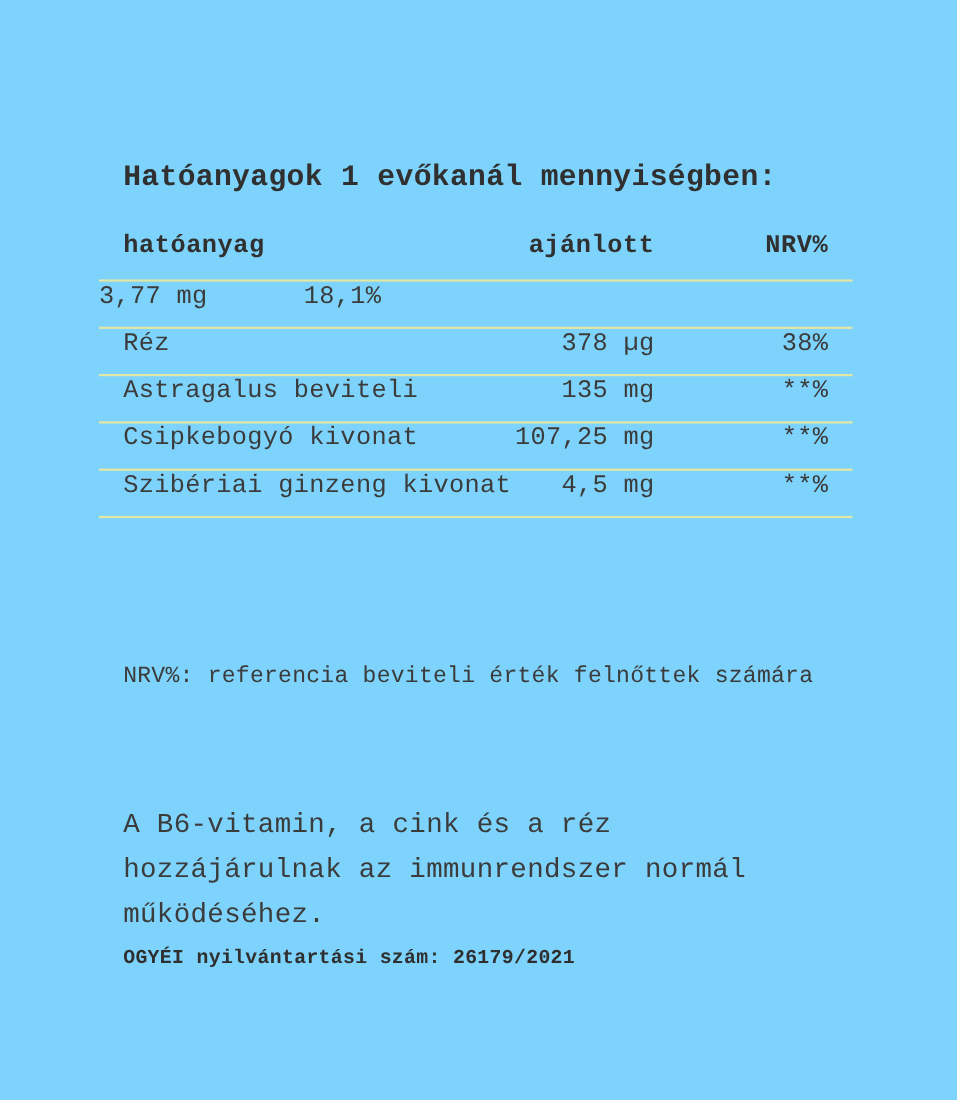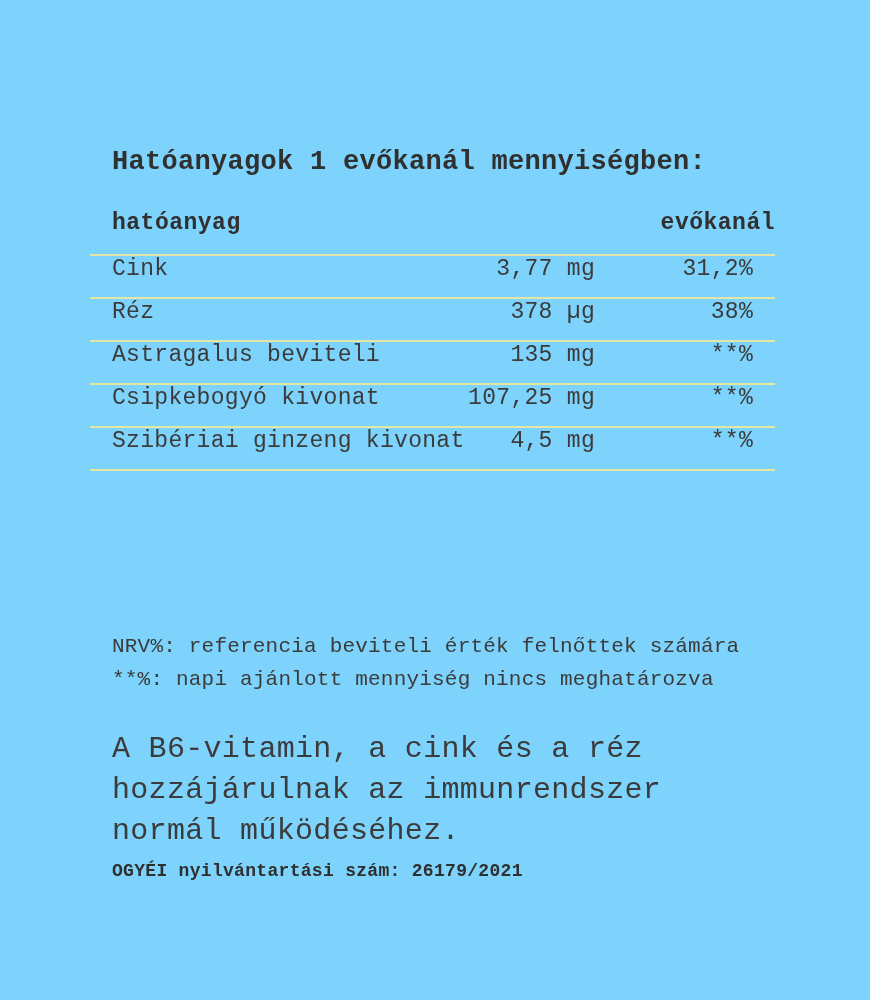--- a/index.html
+++ b/index.html
@@ -30,52 +30,52 @@
     letter-spacing:0.5px;
   }
   .c-name{flex:1;padding-left:22px;text-align:left;white-space:nowrap;}
   .c-amount{text-align:right;white-space:nowrap;}
   .c-nrv{
     width:180px;box-sizing:border-box;padding-right:22px;
     text-align:right;white-space:nowrap;
   }
   .footnotes{
     position:absolute;left:112px;top:599px;
-    font-size:21px;line-height:33px;letter-spacing:0.2px;margin-top:31px;
+    font-size:21px;line-height:33px;letter-spacing:0.2px;
   }
   .claim{
     position:absolute;left:112px;top:729px;width:620px;
-    font-size:30px;line-height:41px;letter-spacing:0.3px;
+    font-size:25px;line-height:41px;letter-spacing:0.3px;
   }
   .registration{
     position:absolute;left:112px;top:861px;
     font-size:18px;font-weight:700;color:#2f2f2f;
     letter-spacing:0.3px;
   }
 </style>
 </head>
 <body>
 
 <div class="canvas">
 
   <div class="title">Hatóanyagok 1 evőkanál mennyiségben:</div>
 
   <div class="facts-table">
 
     <div class="t-row header">
       <div class="c-name">hatóanyag</div>
-      <div class="c-amount">evőkanál</div>
+      <div class="c-amount">ajánlott</div>
+      <div class="c-nrv">NRV%</div>
     </div>
 
 
 
     <div class="t-row">
-      <div class="c-name">Cink</div>
       <div class="c-amount">3,77 mg</div>
-      <div class="c-nrv">31,2%</div>
+      <div class="c-nrv">18,1%</div>
     </div>
 
     <div class="t-row">
       <div class="c-name">Réz</div>
       <div class="c-amount">378 µg</div>
       <div class="c-nrv">38%</div>
     </div>
 
     <div class="t-row">
       <div class="c-name">Astragalus beviteli</div>
@@ -92,20 +92,19 @@
     <div class="t-row">
       <div class="c-name">Szibériai ginzeng kivonat</div>
       <div class="c-amount">4,5 mg</div>
       <div class="c-nrv">**%</div>
     </div>
 
   </div>
 
   <div class="footnotes">
     <div>NRV%: referencia beviteli érték felnőttek számára</div>
-    <div>**%: napi ajánlott mennyiség nincs meghatározva</div>
   </div>
 
   <div class="claim">A B6-vitamin, a cink és a réz hozzájárulnak az immunrendszer normál működéséhez.</div>
 
   <div class="registration">OGYÉI nyilvántartási szám: 26179/2021</div>
 
 </div>
 
 </body></html>

